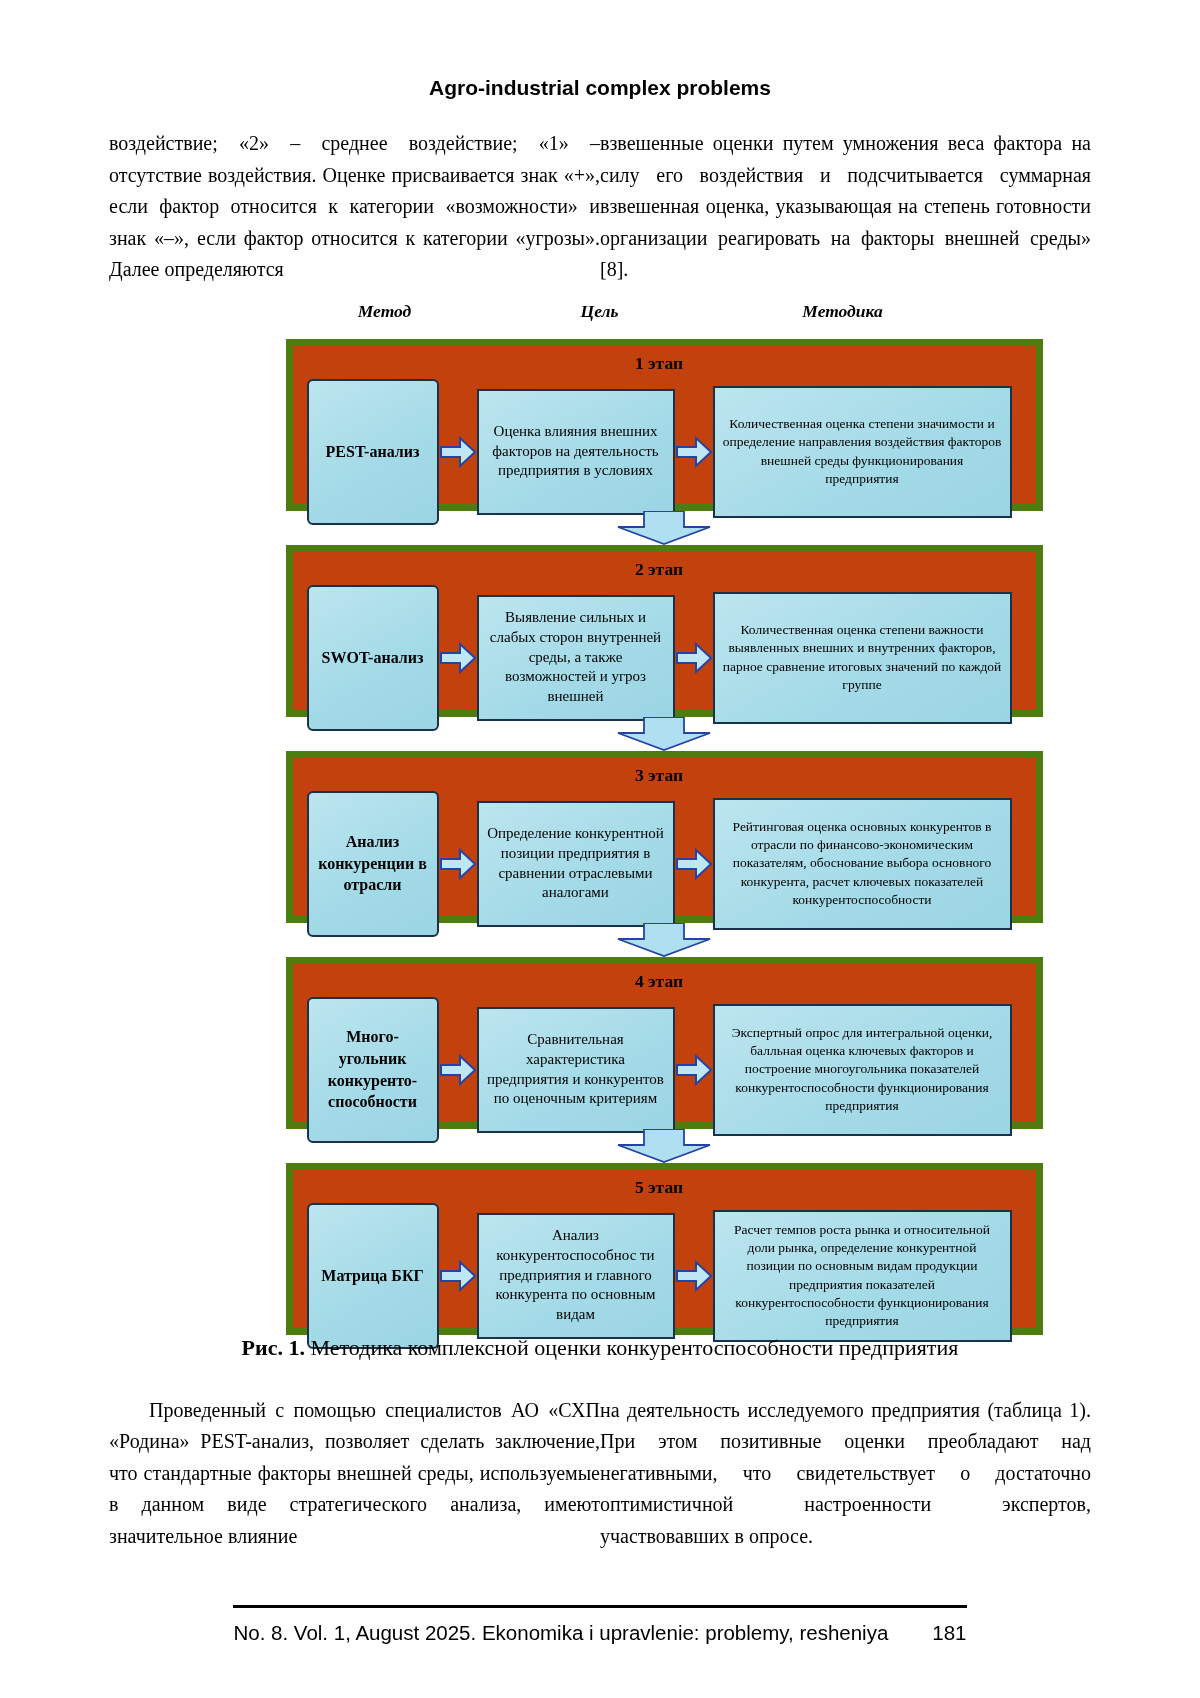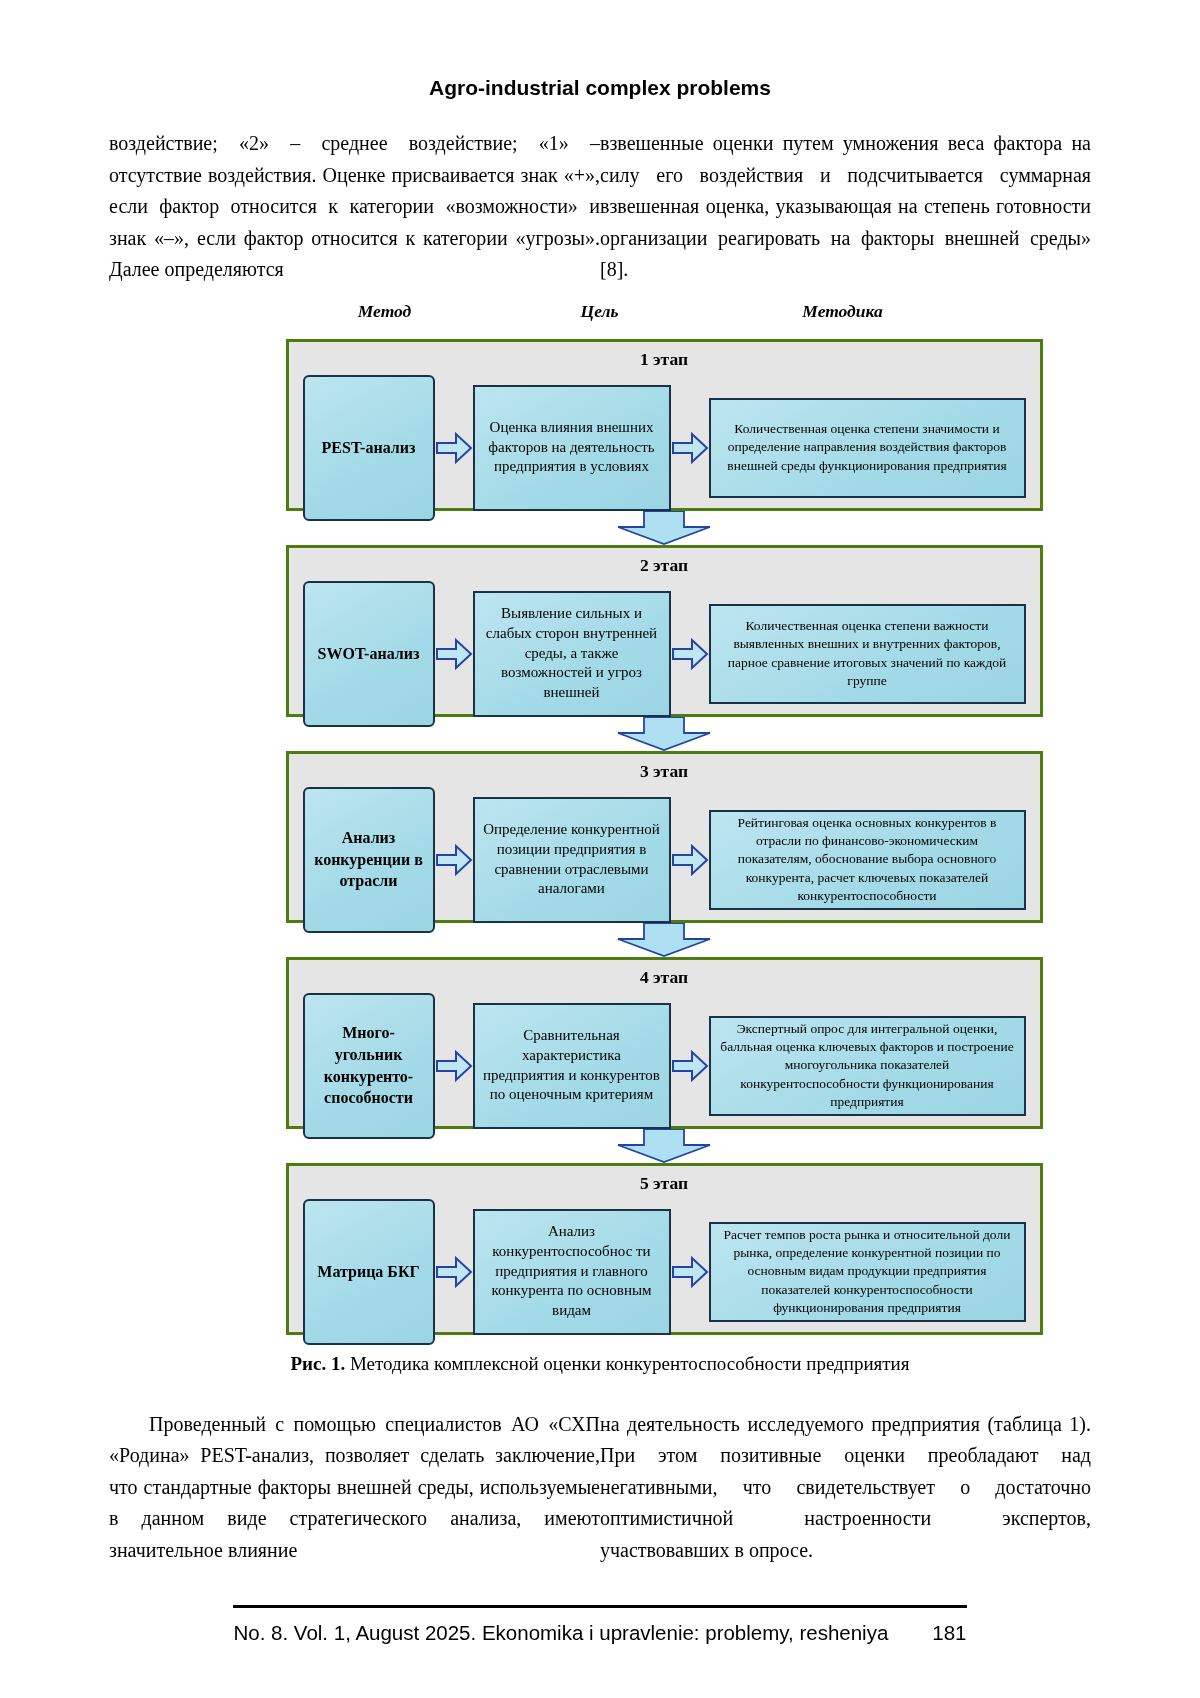--- a/index.html
+++ b/index.html
@@ -39,45 +39,45 @@
     position:relative; height:29px;
     font-weight:bold; font-style:italic; font-size:17.5px;
   }
   .fig-headers span { position:absolute; bottom:17px; transform:translateX(-50%); white-space:nowrap; }
   .hdr-method { left:99px; }
   .hdr-goal   { left:314px; }
   .hdr-result { left:557px; }
 
   .stage {
     box-sizing:border-box;
-    border:3px solid #4d7c0f;
-    background:#e5e5e5;
+    border:7px solid #4d7c0f;
+    background:#c2410c;
     height:172px;
-    padding:5px 14px 0 14px;
+    padding:5px 24px 0 14px;
   }
   .stage-title { text-align:center; font-weight:bold; font-size:17.5px; margin-top:2px; }
   .stage-row { display:flex; align-items:center; margin-top:5px; }
 
   .box {
     box-sizing:border-box;
     border:2px solid #1a3247;
     background:linear-gradient(150deg,#bce5ef 0%,#a3dae7 60%,#9bd4e3 100%);
     display:flex; align-items:center; justify-content:center;
     text-align:center;
     padding:4px 8px;
   }
   .box.method { width:132px; height:146px; font-weight:bold; font-size:16px; line-height:1.35;border-radius:6px; }
   .box.goal   { width:198px; height:126px; font-size:15px;   line-height:1.32; }
-  .box.result { flex:1;      height:100px; font-size:13.5px; line-height:1.34; }
+  .box.result { flex:1;      height:132px; font-size:13.5px; line-height:1.34; }
 
   .rarrow { flex:0 0 38px; width:38px; height:36px; }
   .connector { height:34px; display:flex; justify-content:center; align-items:center; }
   .connector svg { display:block; }
 
-  .fig-caption { margin-top:18px; text-align:center; font-size:19px; }
+  .fig-caption { text-align:center; font-size:22px; }
   .fig-caption .lbl { font-weight:bold; }
 
   
   .page-footer { margin-top:auto; margin-bottom:53px; }
   .footer-rule { border-top:3px solid #000; }
   .footer-row {
     display:flex; justify-content:space-between; align-items:baseline;
     margin-top:13px;
     font-family:"Liberation Sans", sans-serif;
     font-size:20.5px;

